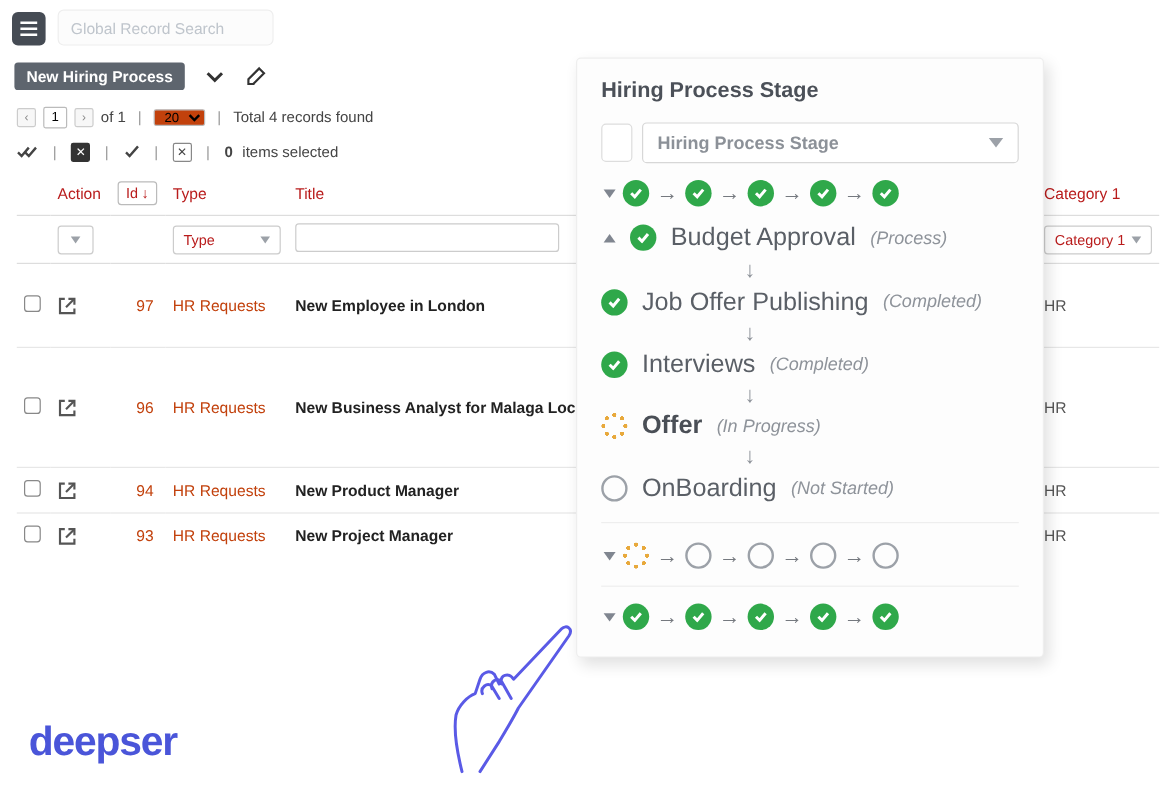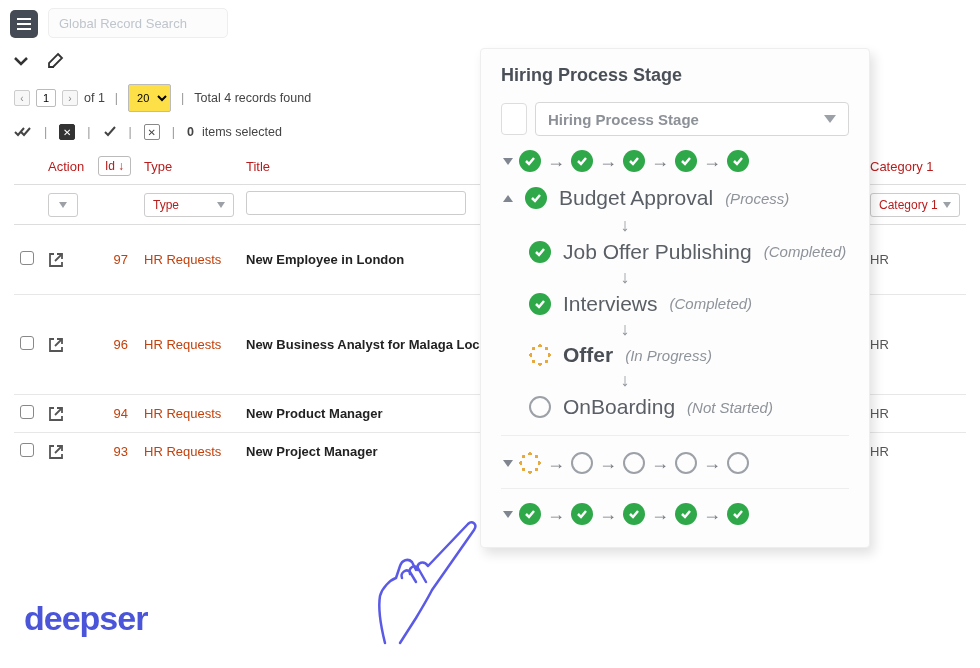--- a/index.html
+++ b/index.html
@@ -13,21 +13,21 @@
 
   
   .title-row { display:flex; align-items:center; gap:16px; padding:6px 12px; }
   .pill { background:#5e656e; color:#fff; font-weight:700; border-radius:3px; padding:4px 10px; font-size:13px;}
   .icon-btn { color:#333; cursor:pointer; }
 
   
   .pag-row { display:flex; align-items:center; gap:6px; padding:8px 14px; font-size:12.5px; color:#444;}
   .sq { width:16px; height:16px; border:1px solid #ccc; border-radius:2px; display:inline-flex; align-items:center; justify-content:center; font-size:10px; color:#888; background:#f7f7f7; cursor:pointer;}
   .pg-input { width:20px; height:18px; border:1px solid #bbb; border-radius:2px; text-align:center; font-size:11px;}
-  .sel { height:28px; border:1px solid #bbb; border-radius:2px; font-size:11px; background:#fde047; padding:0 4px;}
+  .sel { height:14px; border:1px solid #bbb; border-radius:2px; font-size:11px; background:#c2410c; padding:0 4px;}
   .sep { color:#999; padding:0 4px;}
 
   
   .sel-row { display:flex; align-items:center; gap:8px; padding:4px 14px 10px; font-size:12.5px; color:#444;}
   .mini-icon { width:16px; height:16px; display:inline-flex; align-items:center; justify-content:center; border:1px solid #888; border-radius:2px; font-size:10px; cursor:pointer; background:#fff;}
   .mini-icon.dark { background:#333; color:#fff; border-color:#333;}
   .dbl-check { font-size:14px; color:#444; cursor:pointer;}
 
   
   .tbl-wrap { padding:0 14px; }
@@ -64,21 +64,21 @@
     radial-gradient(circle at 92% 50%, #e8a93c 1.7px, transparent 1.8px),
     radial-gradient(circle at 79% 79%, #e8a93c 1.7px, transparent 1.8px),
     radial-gradient(circle at 50% 92%, #e8a93c 1.7px, transparent 1.8px),
     radial-gradient(circle at 21% 79%, #e8a93c 1.7px, transparent 1.8px),
     radial-gradient(circle at 8% 50%, #e8a93c 1.7px, transparent 1.8px),
     radial-gradient(circle at 21% 21%, #e8a93c 1.7px, transparent 1.8px);
   }
   .arr-h { color:#75797f; font-size:18px; font-weight:700;}
 
   .stage-detail { margin-bottom:16px; border-bottom:1px solid #eee; padding-bottom:12px;}
-  .step-row { display:flex; align-items:center; gap:12px; margin-left:28px; margin-bottom:4px;}
+  .step-row { display:flex; align-items:center; gap:12px; margin-bottom:4px;}
   .step-name { font-size:21px; color:#5a5f66; }
   .step-name.bold { font-weight:700; color:#4a4f56;}
   .step-status { font-size:15px; color:#8e939a; font-style:italic;}
   .arr-v { text-align:center; margin-left:-100px; color:#8e939a; font-size:18px; line-height:1.1; margin-bottom:4px;}
   .detail-head { display:flex; align-items:center; gap:12px; margin-bottom:6px;}
   .detail-head .tri-sm { margin-left:2px;}
 
   
   .footer { position:absolute; left:24px; bottom:30px; font-size:34px; font-weight:800; color:#4a55d9; letter-spacing:-1px;}
   .hand { position:absolute; left:350px; bottom:20px; }
@@ -93,20 +93,21 @@
     <svg width="16" height="14" viewBox="0 0 16 14" fill="none" stroke-width="2">
         <path d="M1 2h14M1 7h14M1 12h14"></path>
       </svg>
   </div>
   <div class="search-box">
     <span>Global Record Search</span>
   </div>
 </div>
 
 <div class="title-row">
+  <span class="pill">New Hiring Process</span>
   <span class="icon-btn">
     <svg width="18" height="12" viewBox="0 0 18 12" stroke="#333" stroke-width="2.5" fill="none">
         <path d="M3 3l6 6 6-6"></path>
       </svg>
   </span>
   <span class="icon-btn">
     <svg width="18" height="18" viewBox="0 0 18 18" stroke="#333" stroke-width="1.8" fill="none">
         <path d="M12 2l4 4-9 9H3v-4z"></path>
         <path d="M3 15h5"></path>
       </svg>

